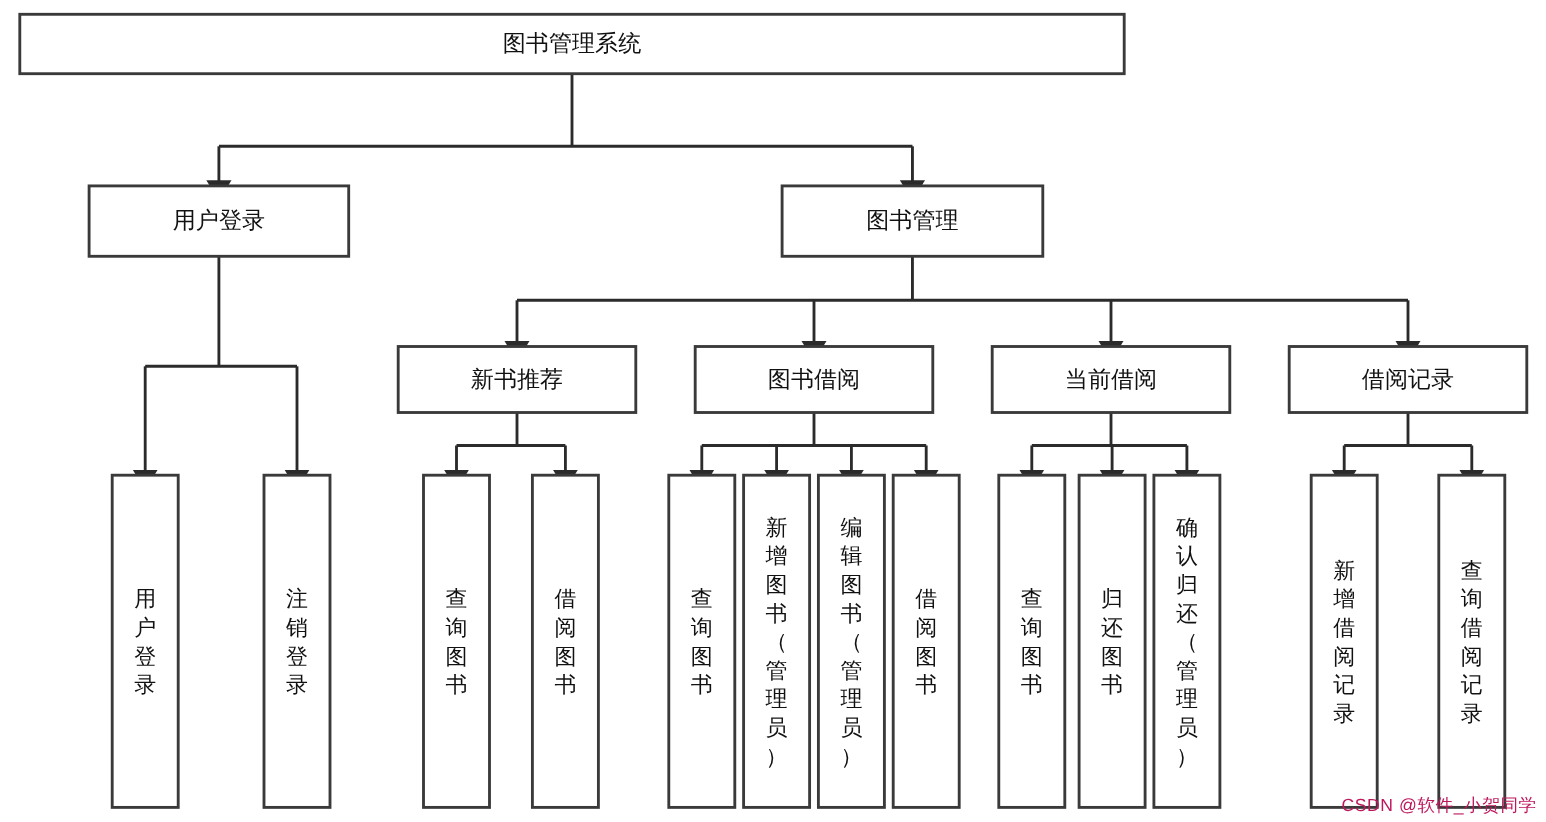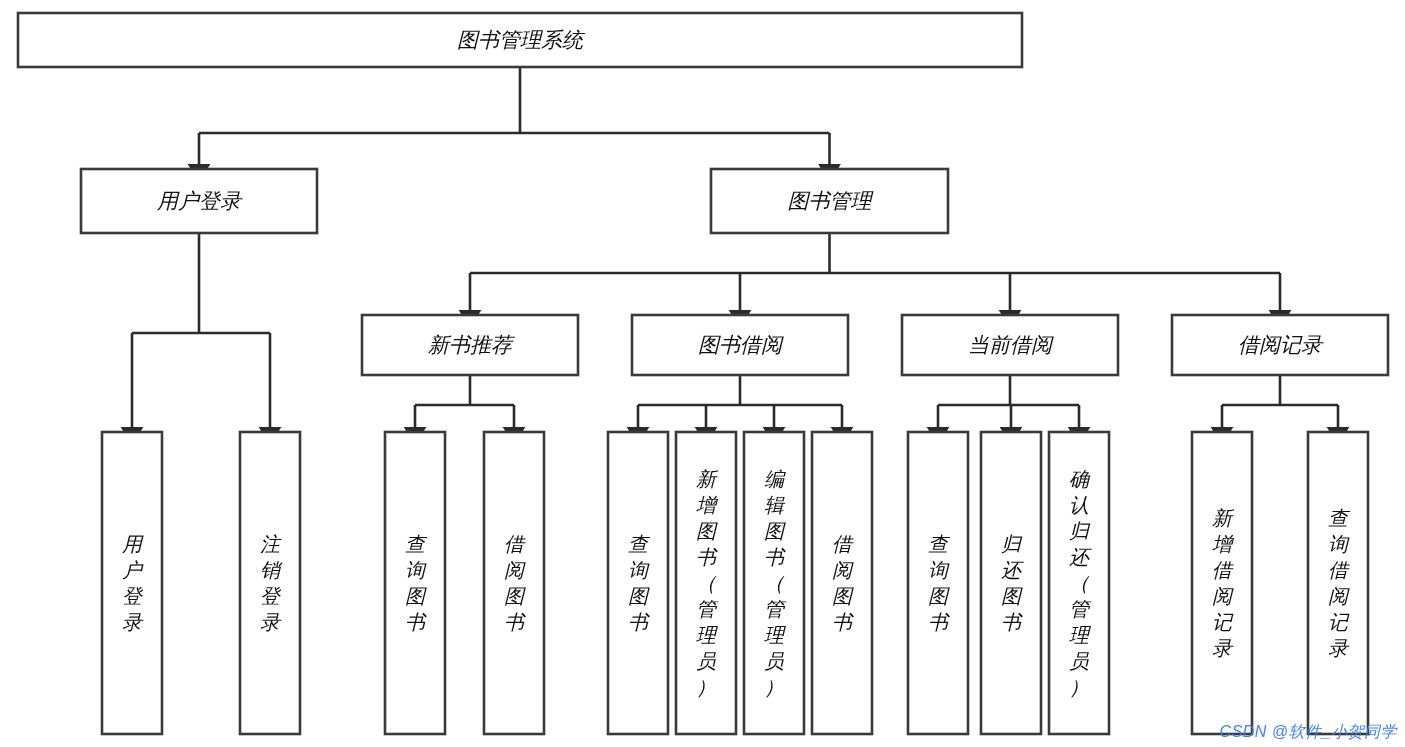--- a/index.html
+++ b/index.html
@@ -12,21 +12,20 @@
     width: 1405px;
     height: 747px;
     font-family: "Liberation Sans", "DejaVu Sans", sans-serif;
     overflow: hidden;
     position: relative;
   }
   #diagram-root {
     position: relative;
     width: 1405px;
     height: 747px;
-    font-style: italic;
   }
   svg#tree-canvas {
     position: absolute;
     top: 0;
     left: 0;
     width: 1405px;
     height: 747px;
   }
   .node-box {
     fill: #ffffff;
@@ -55,21 +54,21 @@
     font-size: 20px;
     fill: #111111;
     text-anchor: middle;
   }
   .watermark {
     position: absolute;
     right: 8px;
     bottom: 4px;
     font-family: "Liberation Sans", "DejaVu Sans", sans-serif;
     font-size: 16px;
-    color: #3b82f6;
+    color: #be185d;
     letter-spacing: 0.5px;
     white-space: nowrap;
     user-select: none;
   }
 </style>
 </head>
 <body>
 
 <div id="diagram-root">
 

